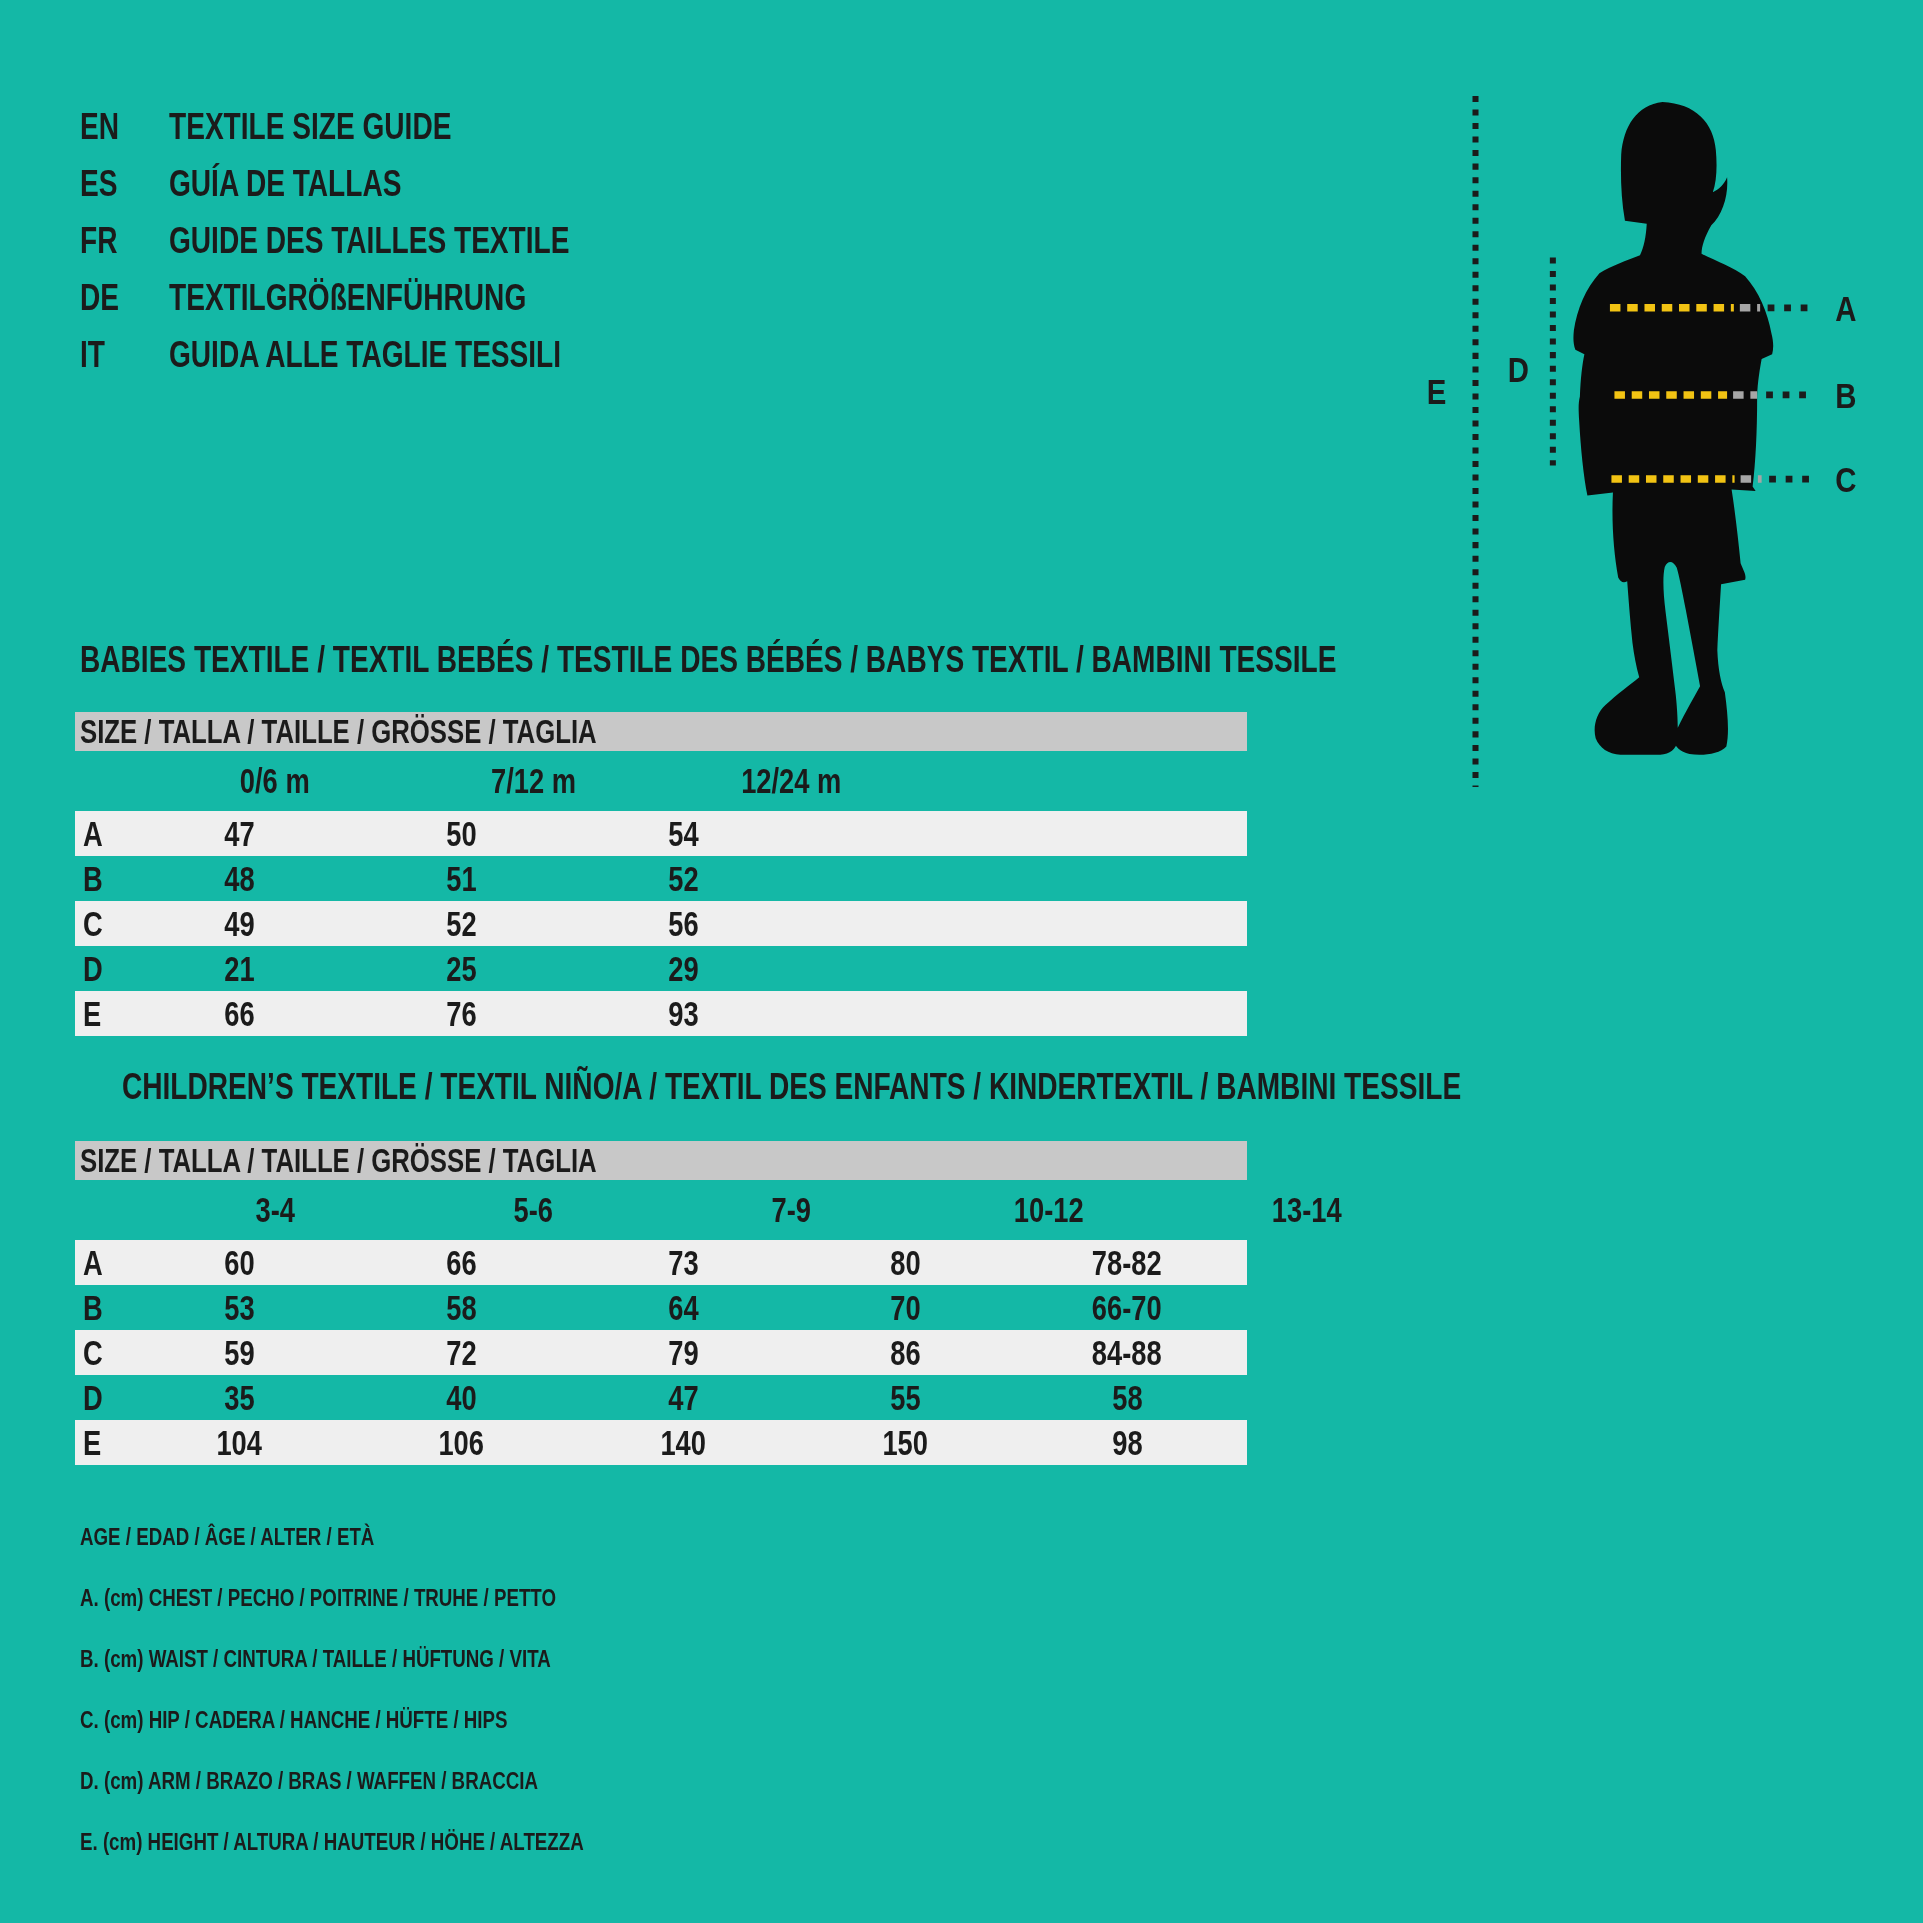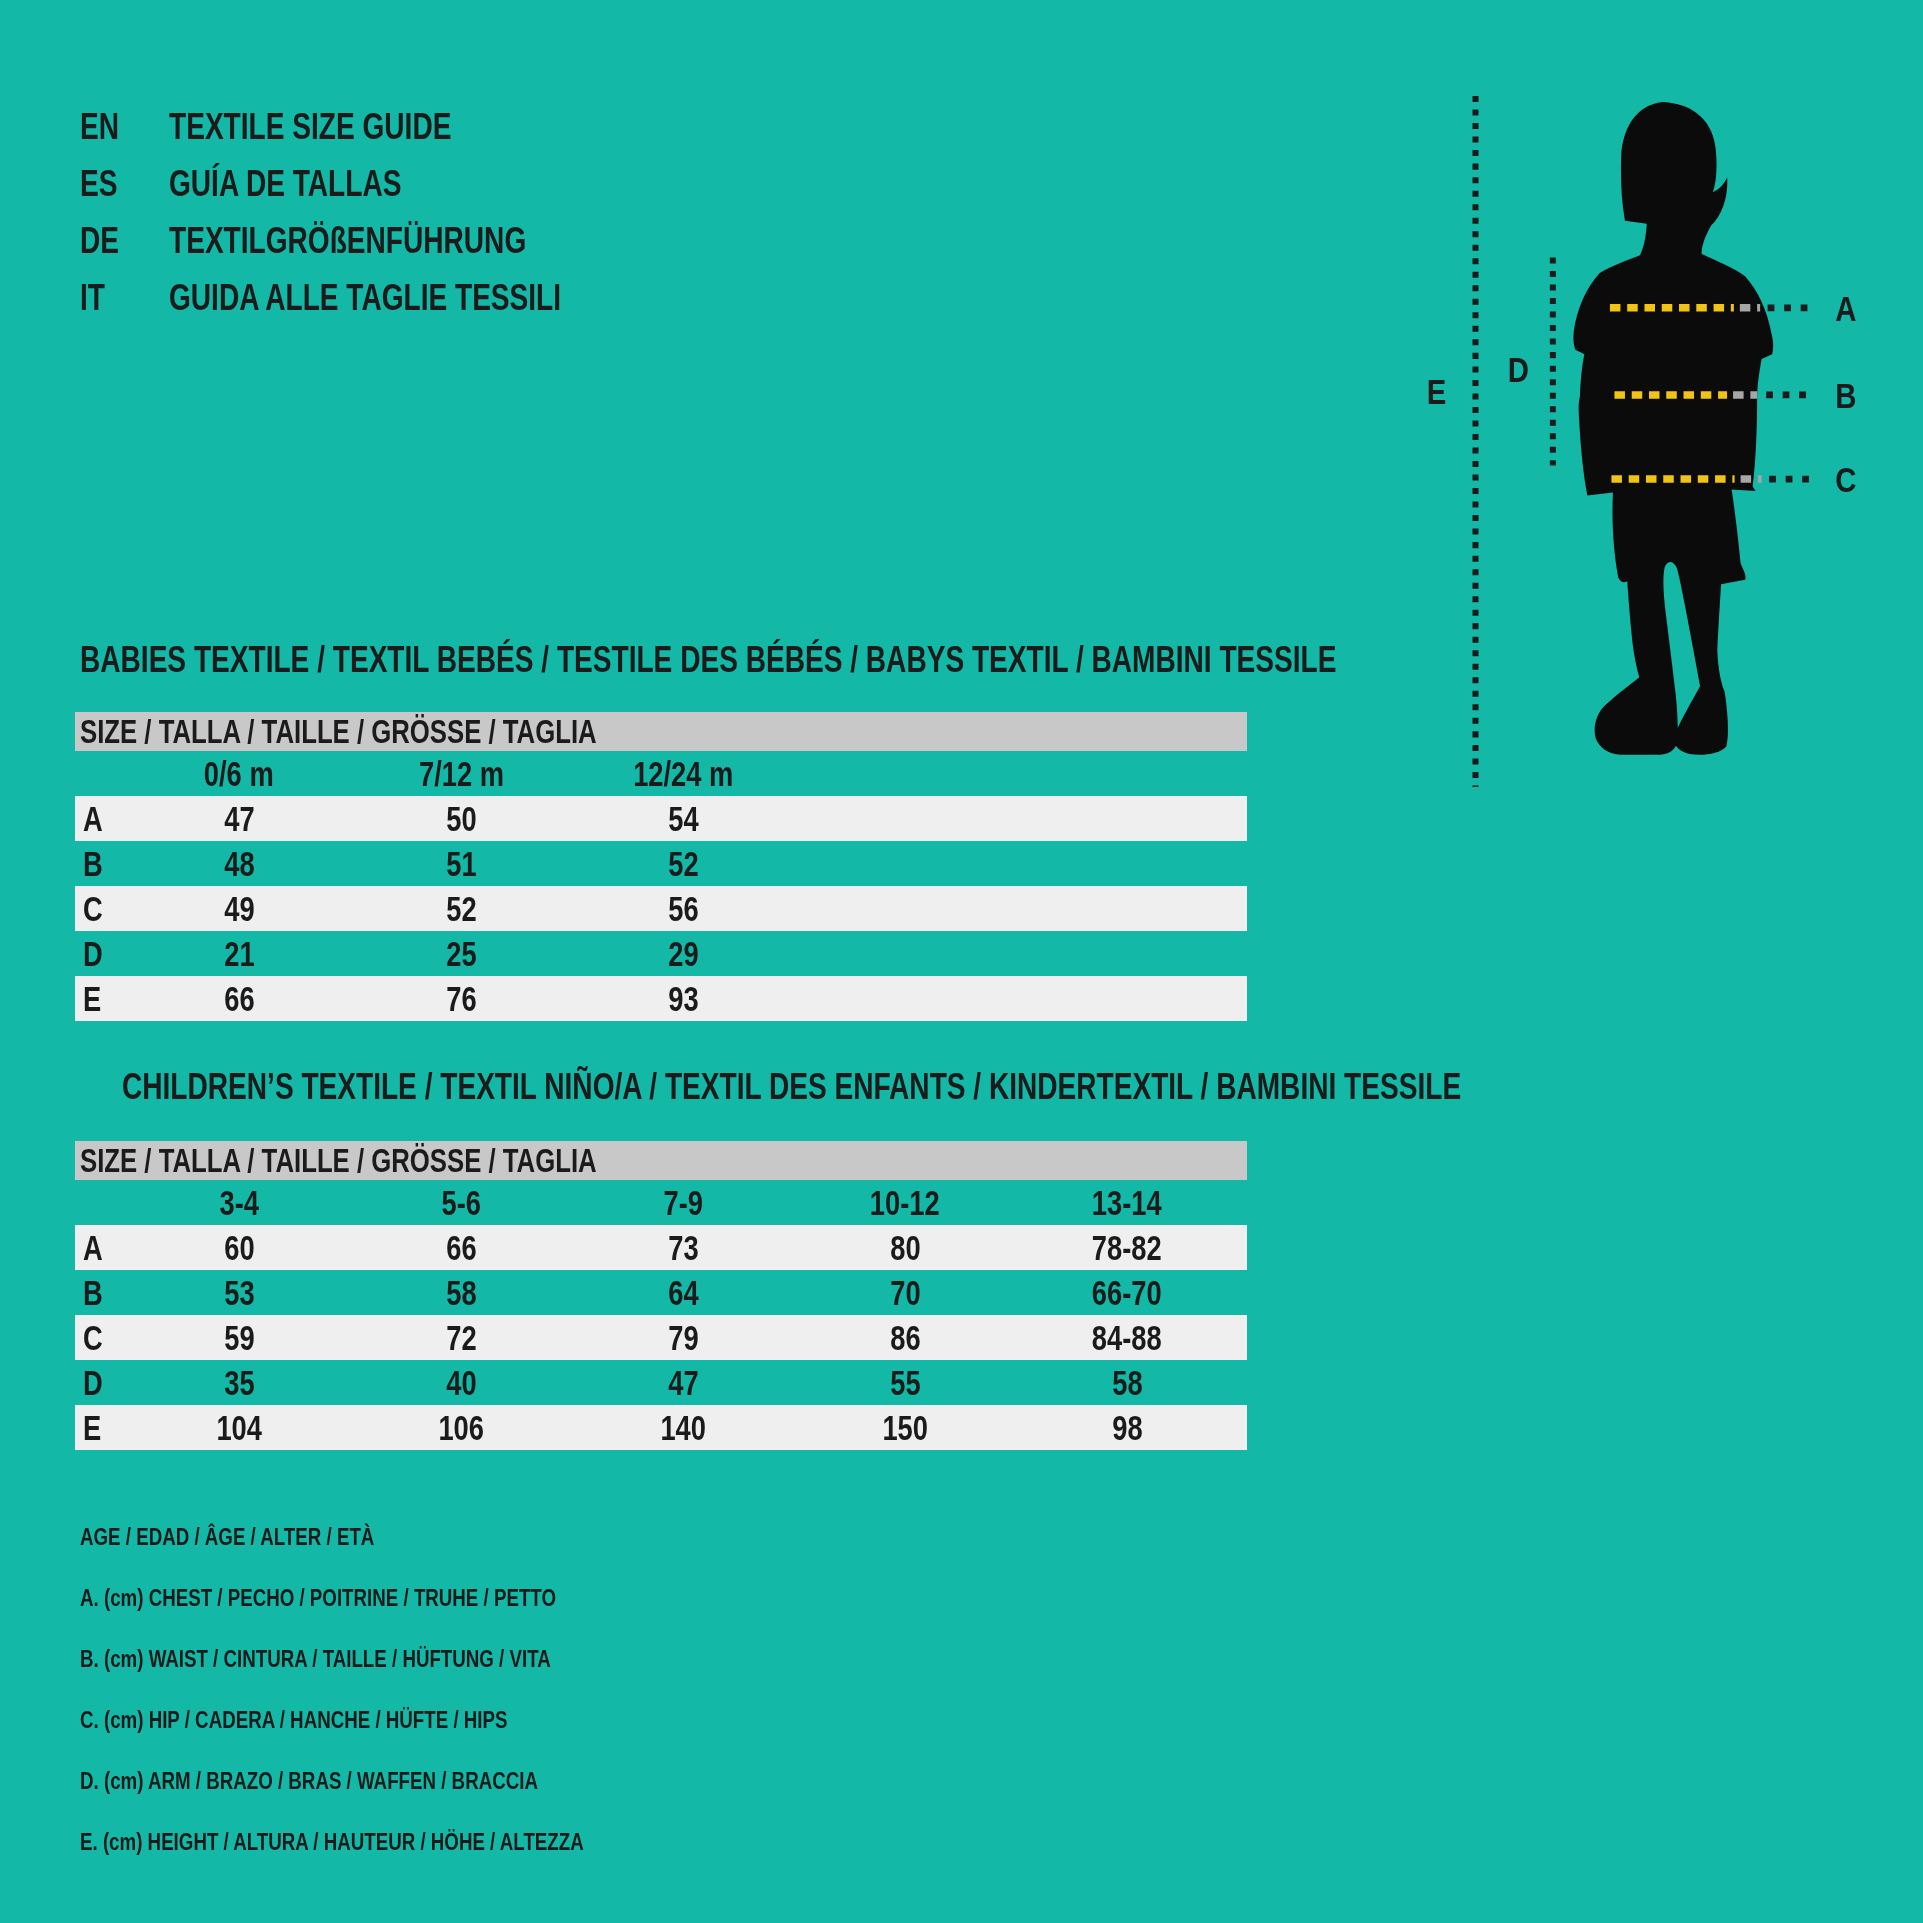--- a/index.html
+++ b/index.html
@@ -22,21 +22,21 @@
   #children-title{top:1063px;margin-left:42px;}
 
   
   .size-table{position:absolute;left:75px;width:1172px;}
   #babies-table{top:712px;}
   #children-table{top:1141px;}
   .size-bar{height:39px;background:#c8c8c8;display:flex;align-items:center;padding-left:5px;font-size:33px;}
   .t-row{display:grid;align-items:center;}
   .babies-grid{grid-template-columns:53px repeat(3,222px);}
   .children-grid{grid-template-columns:53px repeat(5,222px);}
-  .t-head{height:45px;font-size:35px;}
+  .t-head{height:60px;font-size:35px;gap:36px;}
   .t-data{height:45px;font-size:35px;}
   .t-data.band{background:#efefef;}
   .t-label{padding-left:7.5px;}
   .t-cell{text-align:center;}
 
   
   .legend{position:absolute;left:80px;top:1506px;font-size:24px;}
   .legend-line{height:61px;display:flex;align-items:center;}
 
   
@@ -49,20 +49,24 @@
 <div id="canvas">
 
   <section class="langs">
     <div class="lang-row">
       <span class="cx">EN</span>
       <span class="cx">TEXTILE SIZE GUIDE</span>
     </div>
     <div class="lang-row">
       <span class="cx">ES</span>
       <span class="cx">GUÍA DE TALLAS</span>
+    </div>
+    <div class="lang-row">
+      <span class="cx">FR</span>
+      <span class="cx">GUIDE DES TAILLES TEXTILE</span>
     </div>
     <div class="lang-row">
       <span class="cx">DE</span>
       <span class="cx">TEXTILGRÖßENFÜHRUNG</span>
     </div>
     <div class="lang-row">
       <span class="cx">IT</span>
       <span class="cx">GUIDA ALLE TAGLIE TESSILI</span>
     </div>
   </section>

